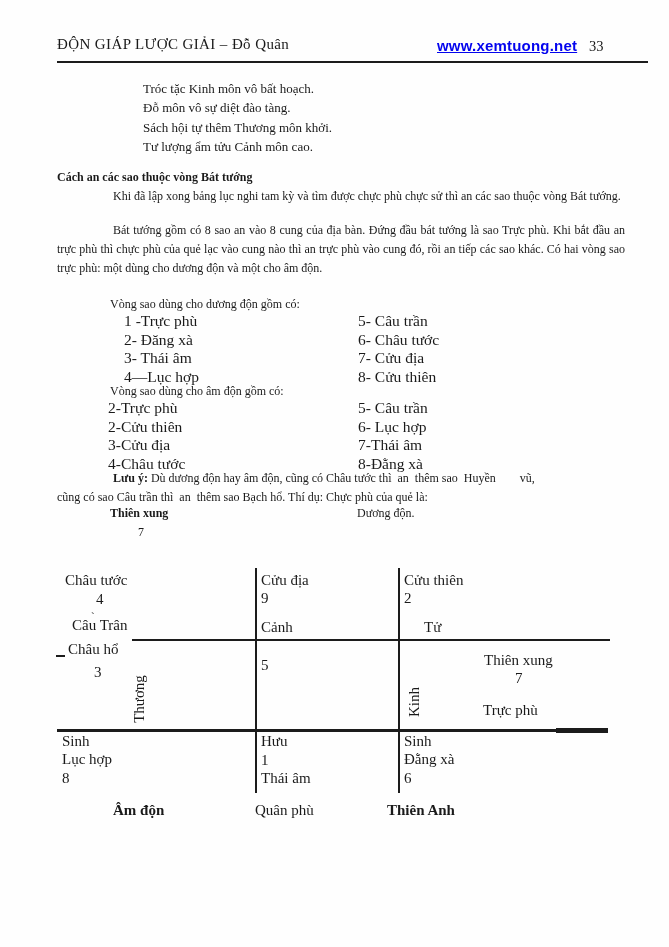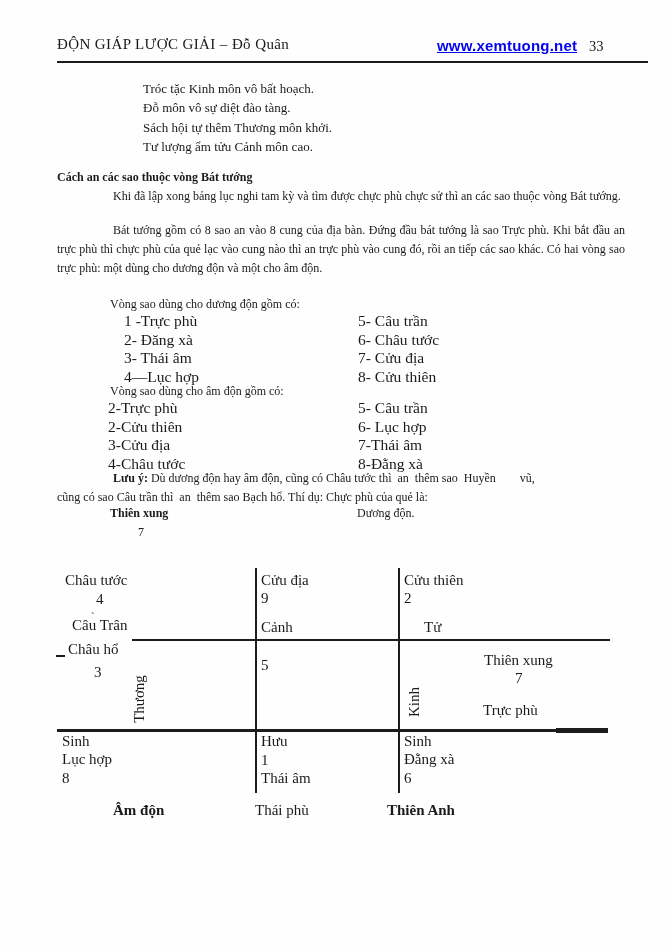--- a/index.html
+++ b/index.html
@@ -131,17 +131,17 @@
 
     <span class="dlabel" style="left:261px;top:177px;">Hưu</span>
     <span class="dlabel" style="left:261px;top:196px;">1</span>
     <span class="dlabel" style="left:261px;top:214px;">Thái âm</span>
 
     <span class="dlabel" style="left:404px;top:177px;">Sinh</span>
     <span class="dlabel" style="left:404px;top:195px;">Đằng xà</span>
     <span class="dlabel" style="left:404px;top:214px;">6</span>
 
     <span class="dlabel bold" style="left:113px;top:246px;">Âm độn</span>
-    <span class="dlabel" style="left:255px;top:246px;">Thái phù</span>
+    <span class="dlabel" style="left:255px;top:246px;">Quân phù</span>
     <span class="dlabel bold" style="left:387px;top:246px;">Thiên Anh</span>
   </div>
 
 </div>
 
 </body></html>

